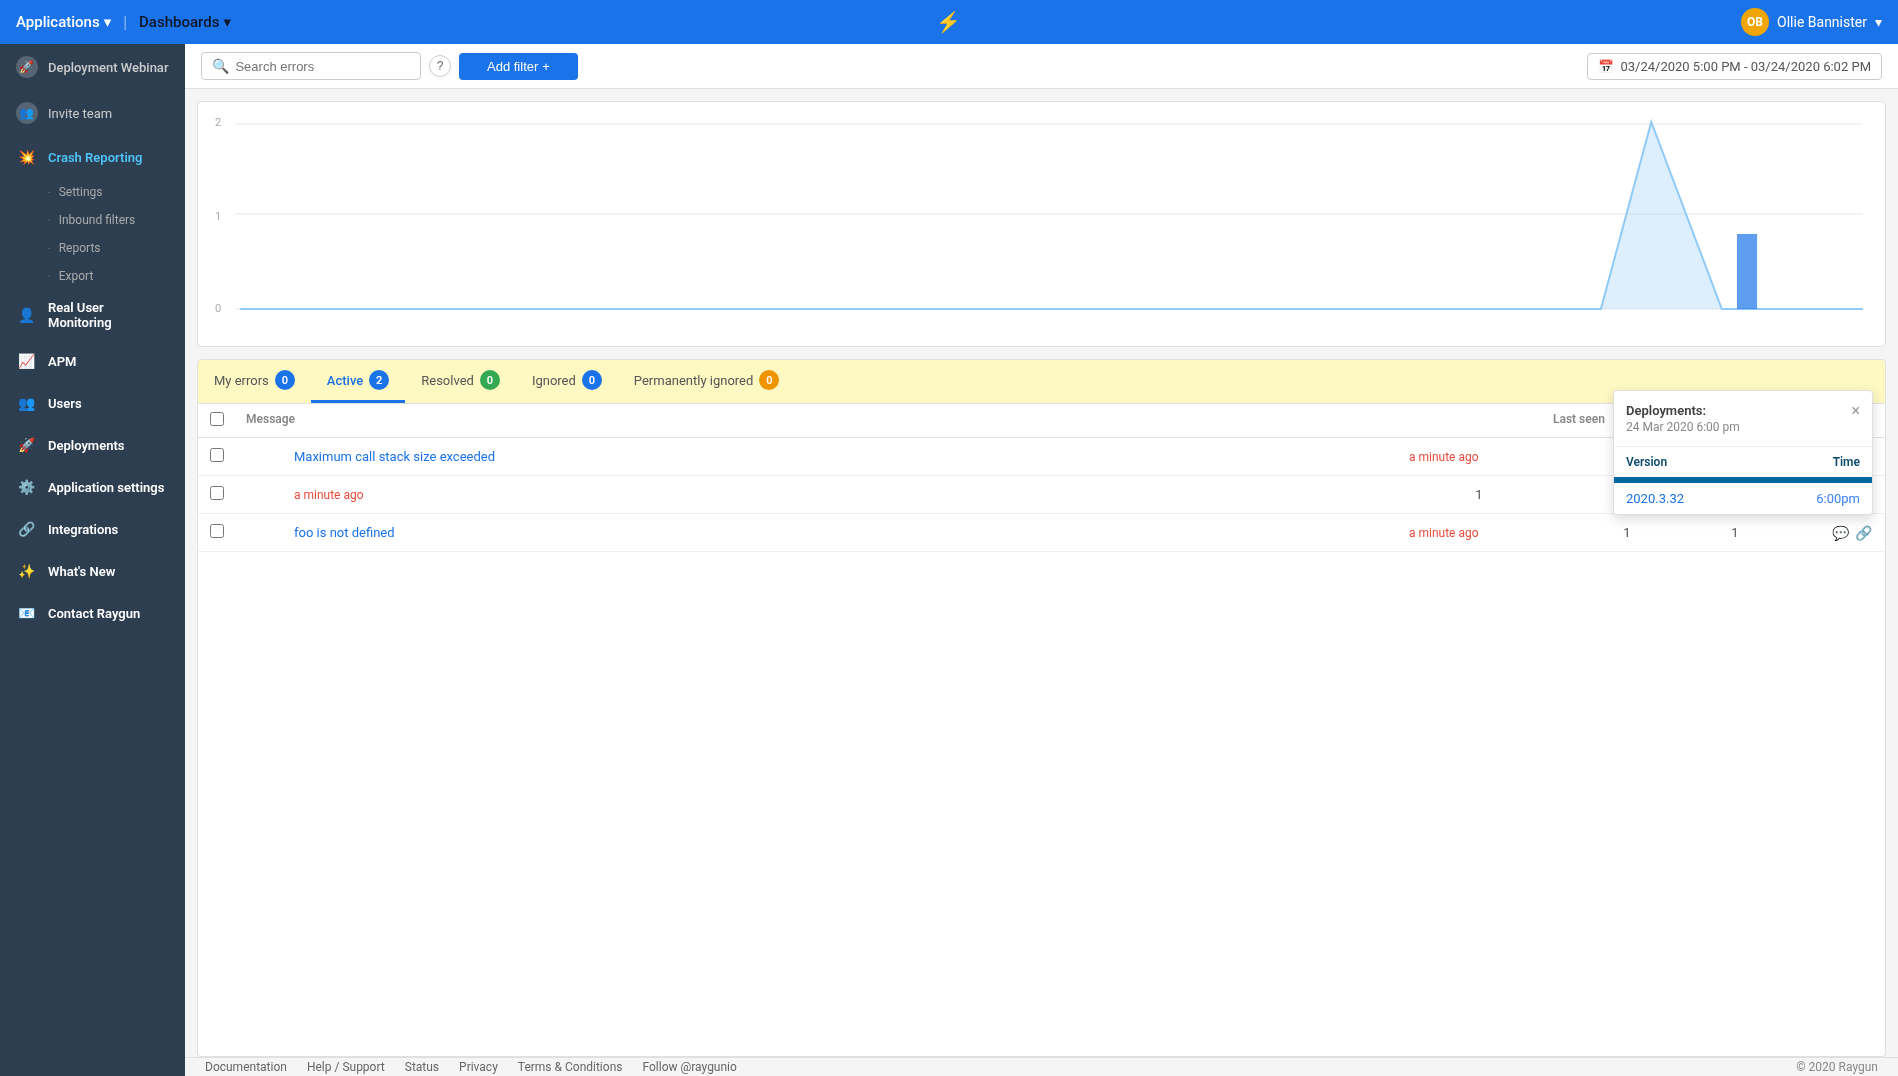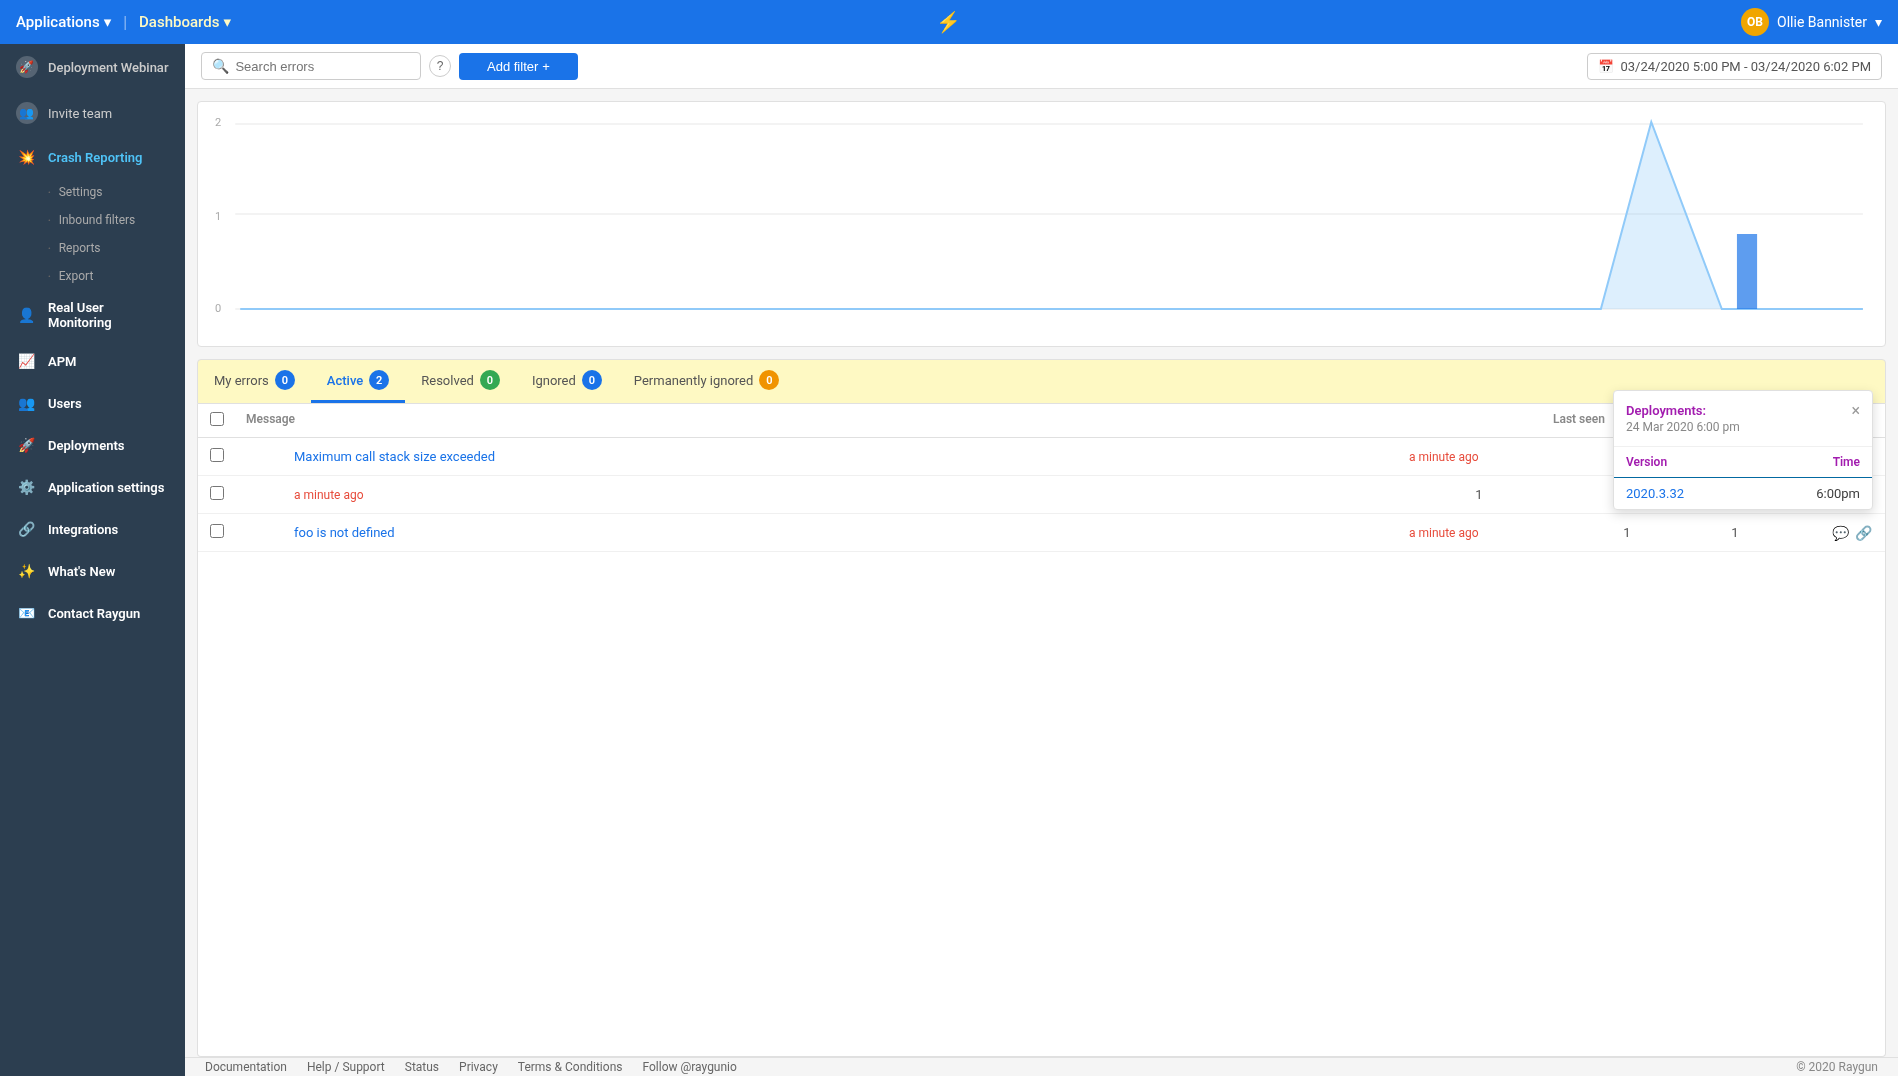--- a/index.html
+++ b/index.html
@@ -11,21 +11,21 @@
       height: 44px;
       display: flex;
       align-items: center;
       padding: 0 16px;
       flex-shrink: 0;
       position: relative;
     }
     .top-nav-left { display: flex; align-items: center; gap: 4px; }
     .top-nav-brand { color: white; font-size: 15px; font-weight: 500; display: flex; align-items: center; gap: 4px; cursor: pointer; }
     .top-nav-divider { color: rgba(255,255,255,0.5); margin: 0 8px; }
-    .top-nav-dashboards { color: #fef9c3; font-size: 15px; font-weight: 500; display: flex; align-items: center; gap: 4px; cursor: pointer; }
+    .top-nav-dashboards { color: #0f172a; font-size: 15px; font-weight: 500; display: flex; align-items: center; gap: 4px; cursor: pointer; }
     .top-nav-center { position: absolute; left: 50%; transform: translateX(-50%); }
     .lightning-icon { color: white; font-size: 20px; }
     .top-nav-right { margin-left: auto; display: flex; align-items: center; gap: 8px; color: white; font-size: 14px; cursor: pointer; }
     .avatar { width: 28px; height: 28px; border-radius: 50%; background: #f0a500; display: flex; align-items: center; justify-content: center; font-size: 12px; color: white; font-weight: bold; }
 
     
     .main-layout { display: flex; flex: 1; overflow: hidden; }
 
     
     .sidebar {
@@ -229,28 +229,28 @@
       z-index: 100;
       font-size: 13px;
     }
     .popup-header {
       display: flex;
       justify-content: space-between;
       align-items: flex-start;
       padding: 12px;
       border-bottom: 1px solid #f0f0f0;
     }
-    .popup-title { font-weight: 600; color: #a21caf; font-size: 13px; }
+    .popup-title { font-weight: 600; color: #404040; font-size: 13px; }
     .popup-date { color: #888; font-size: 12px; margin-top: 2px; }
     .popup-close { color: #999; cursor: pointer; font-size: 16px; line-height: 1; }
     .popup-table { width: 100%; border-collapse: collapse; }
-    .popup-table th { text-align: left; padding: 8px 12px; font-size: 12px; color: #a21caf; font-weight: 600; border-bottom: 1px solid #0369a1; }
+    .popup-table th { text-align: left; padding: 8px 12px; font-size: 12px; color: #0c4a6e; font-weight: 600; border-bottom: 6px solid #0369a1; }
     .popup-table th:last-child { text-align: right; }
     .popup-table td { padding: 8px 12px; font-size: 13px; }
-    .popup-table td:last-child { text-align: right; color: #404040; }
+    .popup-table td:last-child { text-align: right; color: #3b82f6; }
     .version-link { color: #1a73e8; text-decoration: none; cursor: pointer; }
 
     
     .footer {
       background: #f5f5f5;
       border-top: 1px solid #e0e0e0;
       padding: 2px 20px;
       display: flex;
       justify-content: space-between;
       align-items: center;

